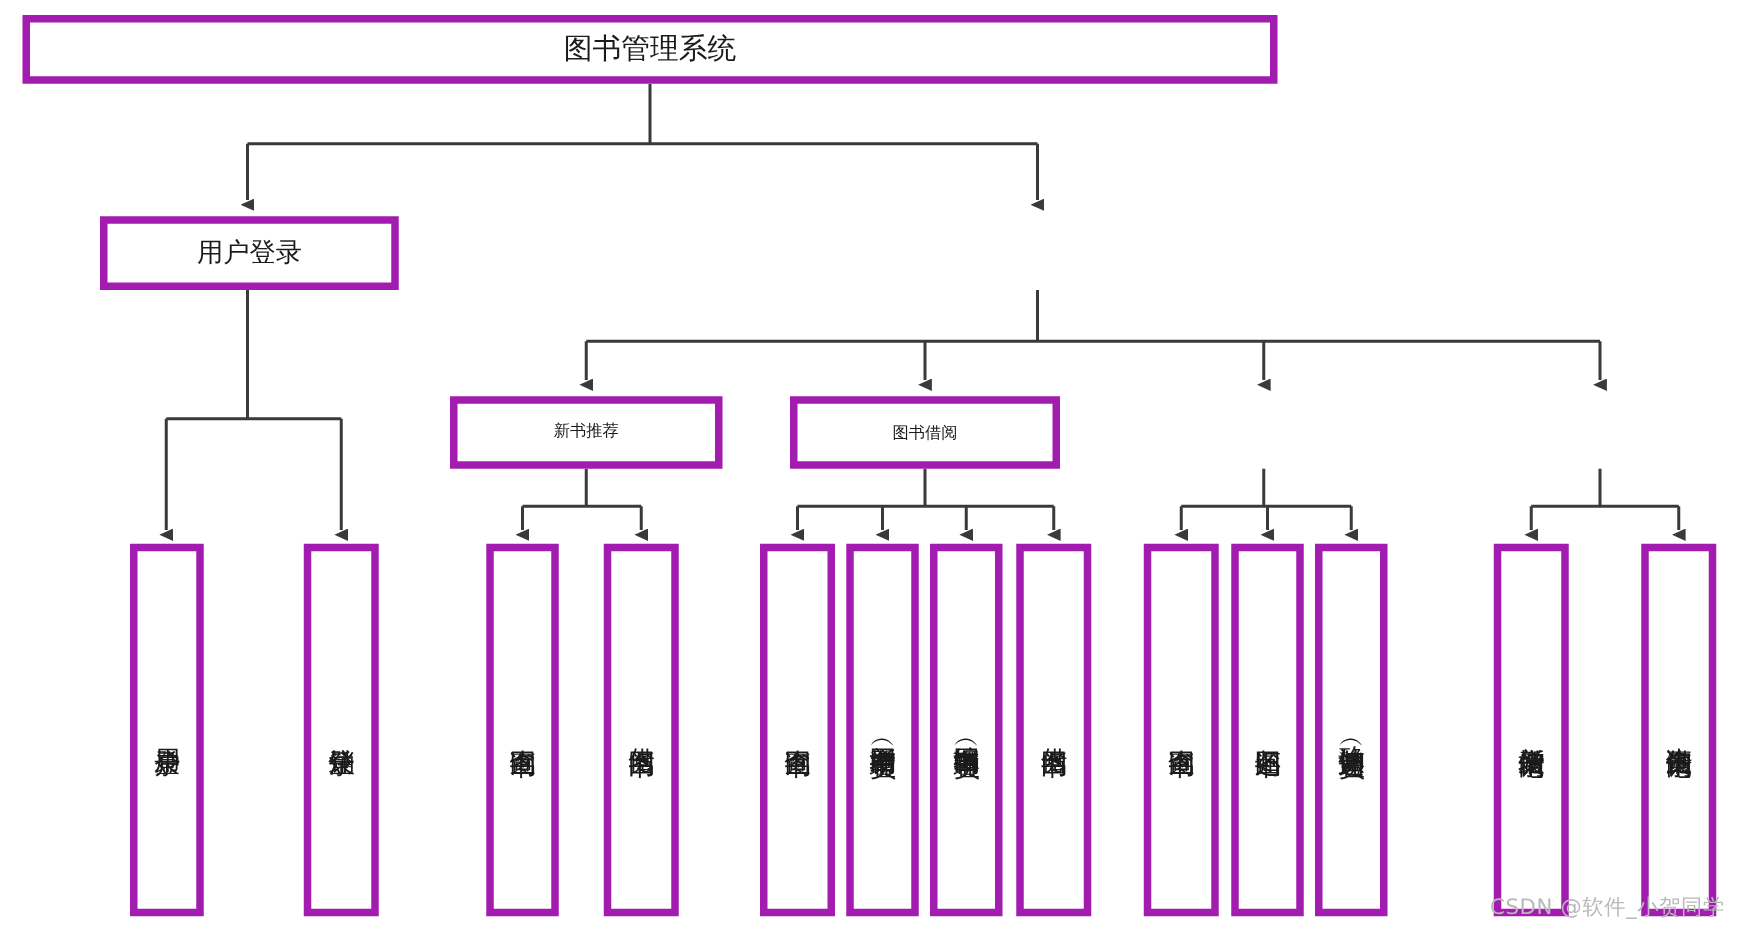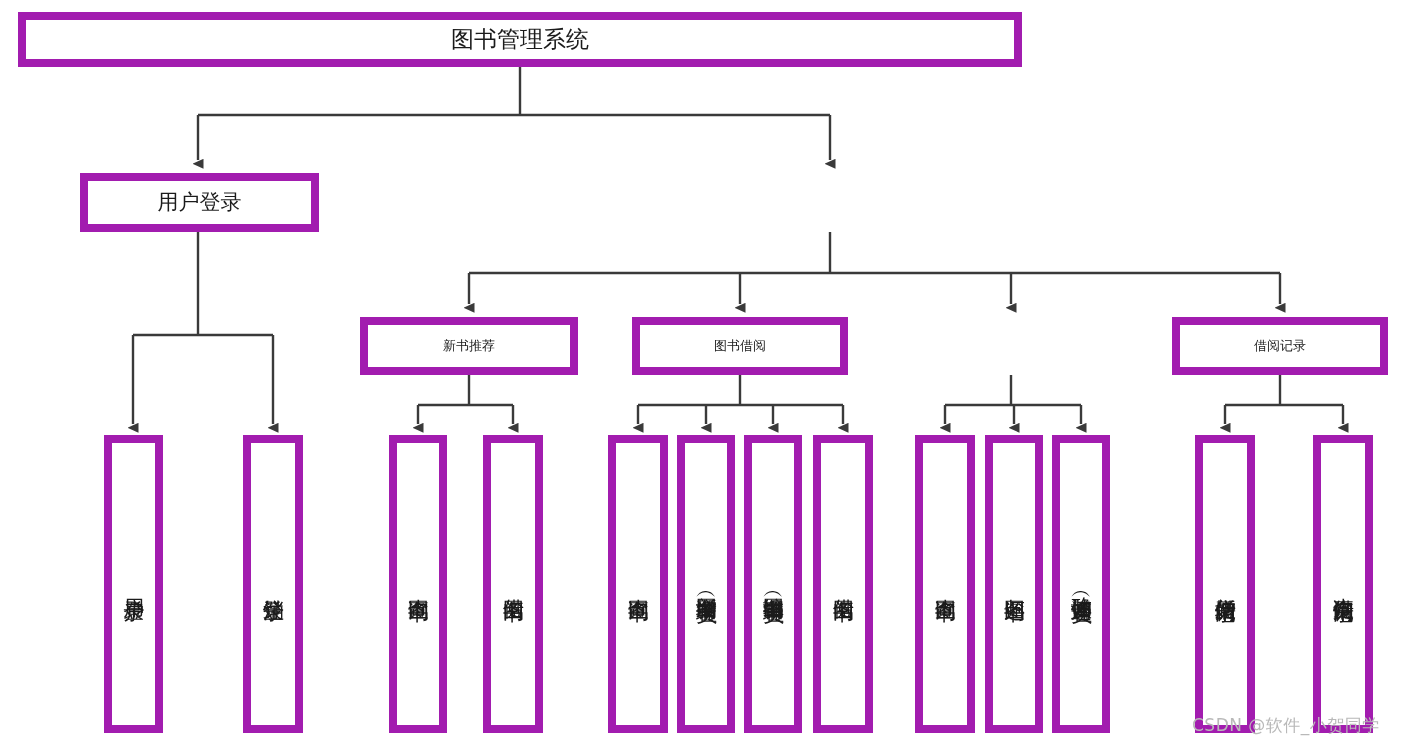--- a/index.html
+++ b/index.html
@@ -23,21 +23,21 @@
     left: 0;
     top: 0;
     width: 1405px;
     height: 747px;
     pointer-events: none;
   }
   .node {
     position: absolute;
     box-sizing: border-box;
     background: #ffffff;
-    border: 8px solid #a21caf;
+    border: 6px solid #a21caf;
     display: flex;
     align-items: center;
     justify-content: center;
     color: #1b1b1b;
     line-height: 1.18;
     text-align: center;
   }
   .node.root {
     font-size: 23px;
   }
@@ -132,23 +132,20 @@
   <div class="node lvl2" style="left:80px; top:173px; width:239px; height:59px;">
     <span>用户登录</span>
   </div>
 
   <div class="node lvl3" style="left:360px; top:317px; width:218px; height:58px;">
     <span>新书推荐</span>
   </div>
   <div class="node lvl3" style="left:632px; top:317px; width:216px; height:58px;font-family:Liberation Serif, serif;">
     <span>图书借阅</span>
   </div>
-  <div class="node lvl3" style="left:1172px; top:317px; width:216px; height:58px;">
-    <span>借阅记录</span>
-  </div>
 
   <div class="node leaf" style="left:104px; top:435px; width:59px; height:298px;">
     <span class="vtext">用户登录</span>
   </div>
   <div class="node leaf" style="left:243px; top:435px; width:60px; height:298px;">
     <span class="vtext">注销登录</span>
   </div>
 
   <div class="node leaf" style="left:389px; top:435px; width:58px; height:298px;">
     <span class="vtext">查询图书</span>

